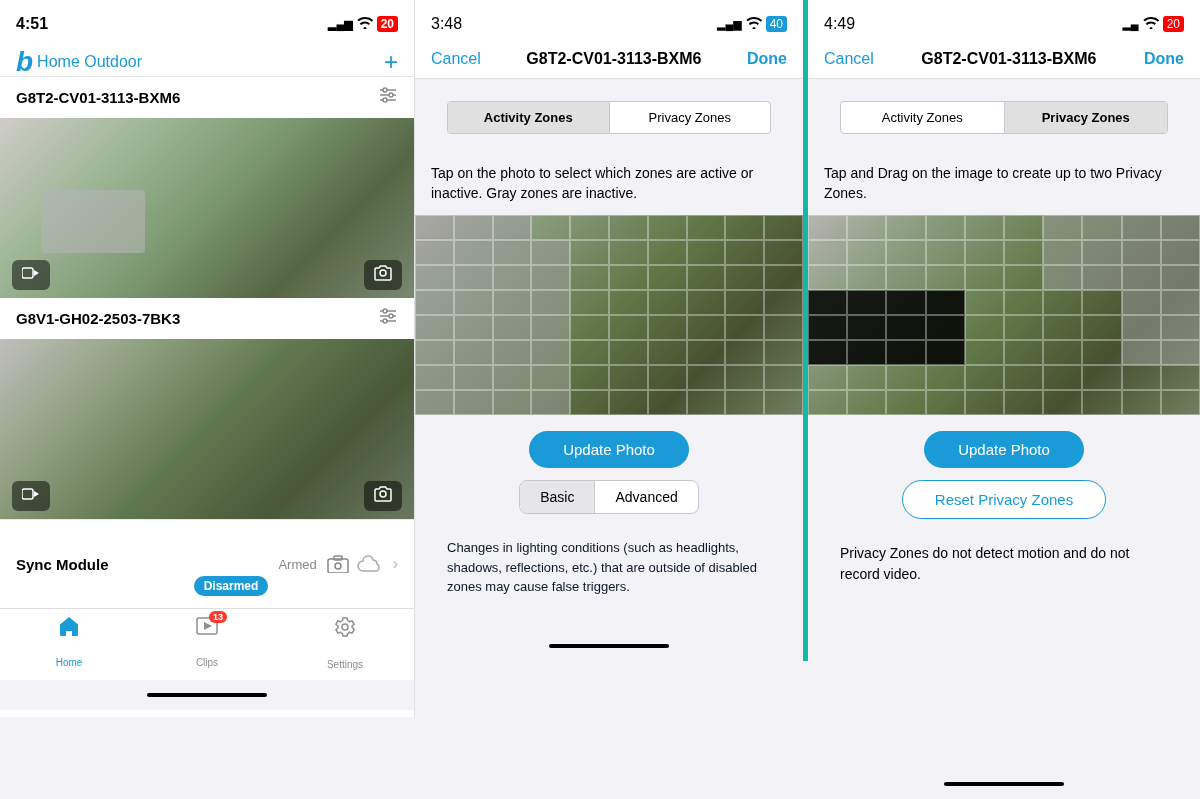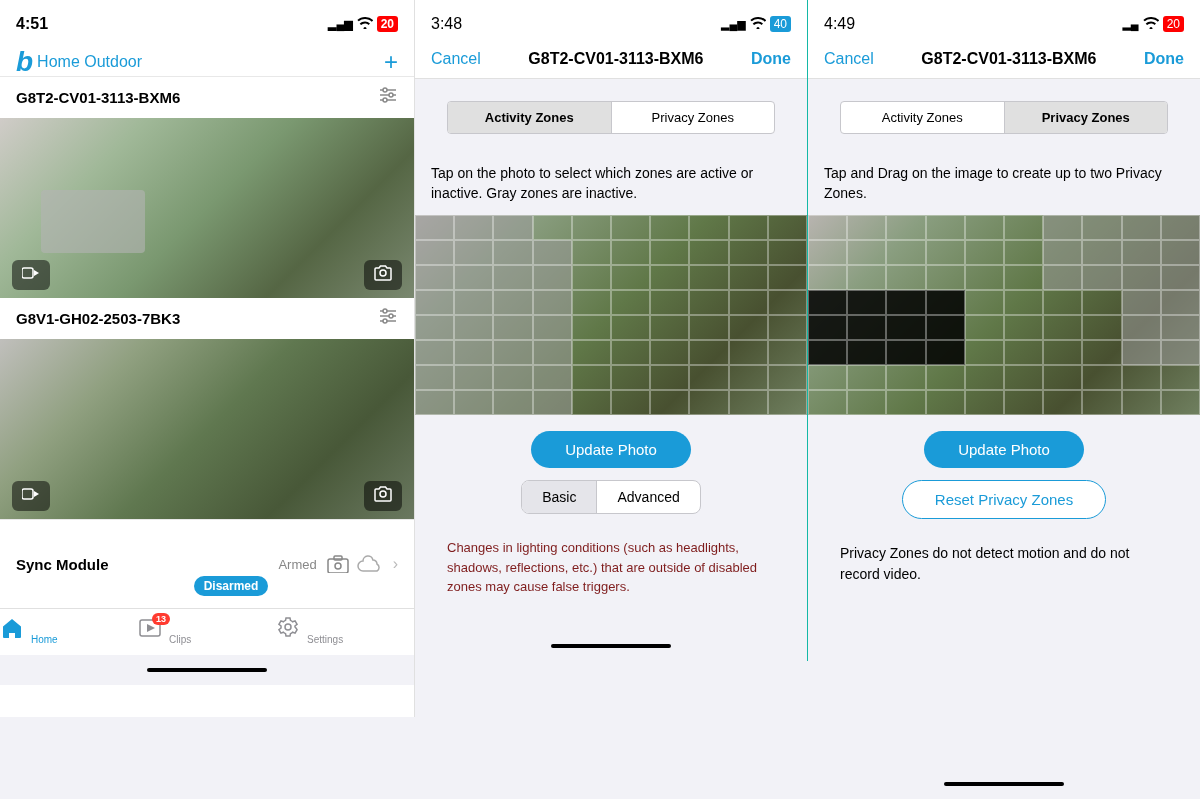--- a/index.html
+++ b/index.html
@@ -143,22 +143,23 @@
 
     .tab-bar {
       display: flex;
       border-top: 1px solid #e0e0e0;
       background: #fff;
       padding: 6px 0 10px;
     }
     .tab-item {
       flex: 1;
       display: flex;
-      align-items: flex-end;
-      gap: 7px;
+      flex-direction: column;
+      align-items: center;
+      gap: 14px;
       font-size: 10px;
       color: #8e8e93;
     }
     .tab-item.active { color: #1a9bd8; }
     .tab-icon { font-size: 22px; position: relative; }
     .tab-badge {
       position: absolute;
       top: -4px;
       right: -8px;
       background: #ff3b30;
@@ -171,21 +172,21 @@
       text-align: center;
     }
 
     
     .panel-activity {
       width: 393px;
       height: 661px;
       background: #f2f2f7;
       display: flex;
       flex-direction: column;
-      border-right: 1px solid #14b8a6;
+      border-right: 5px solid #14b8a6;
       flex-shrink: 0;
     }
     .status-bar-2 {
       height: 40px;
       display: flex;
       justify-content: space-between;
       align-items: center;
       padding: 8px 16px 4px;
       background: #fff;
     }
@@ -302,21 +303,21 @@
       cursor: pointer;
     }
     .mode-btn.active {
       background: #e5e5ea;
     }
     .mode-divider { width: 1px; background: #c7c7cc; }
 
     .footer-text {
       padding: 12px 16px;
       font-size: 13px;
-      color: #7f1d1d;
+      color: #0f172a;
       line-height: 1.5;
       background: #f2f2f7;
     }
 
     
     .panel-privacy {
       width: 392px;
       height: 799px;
       background: #f2f2f7;
       display: flex;

